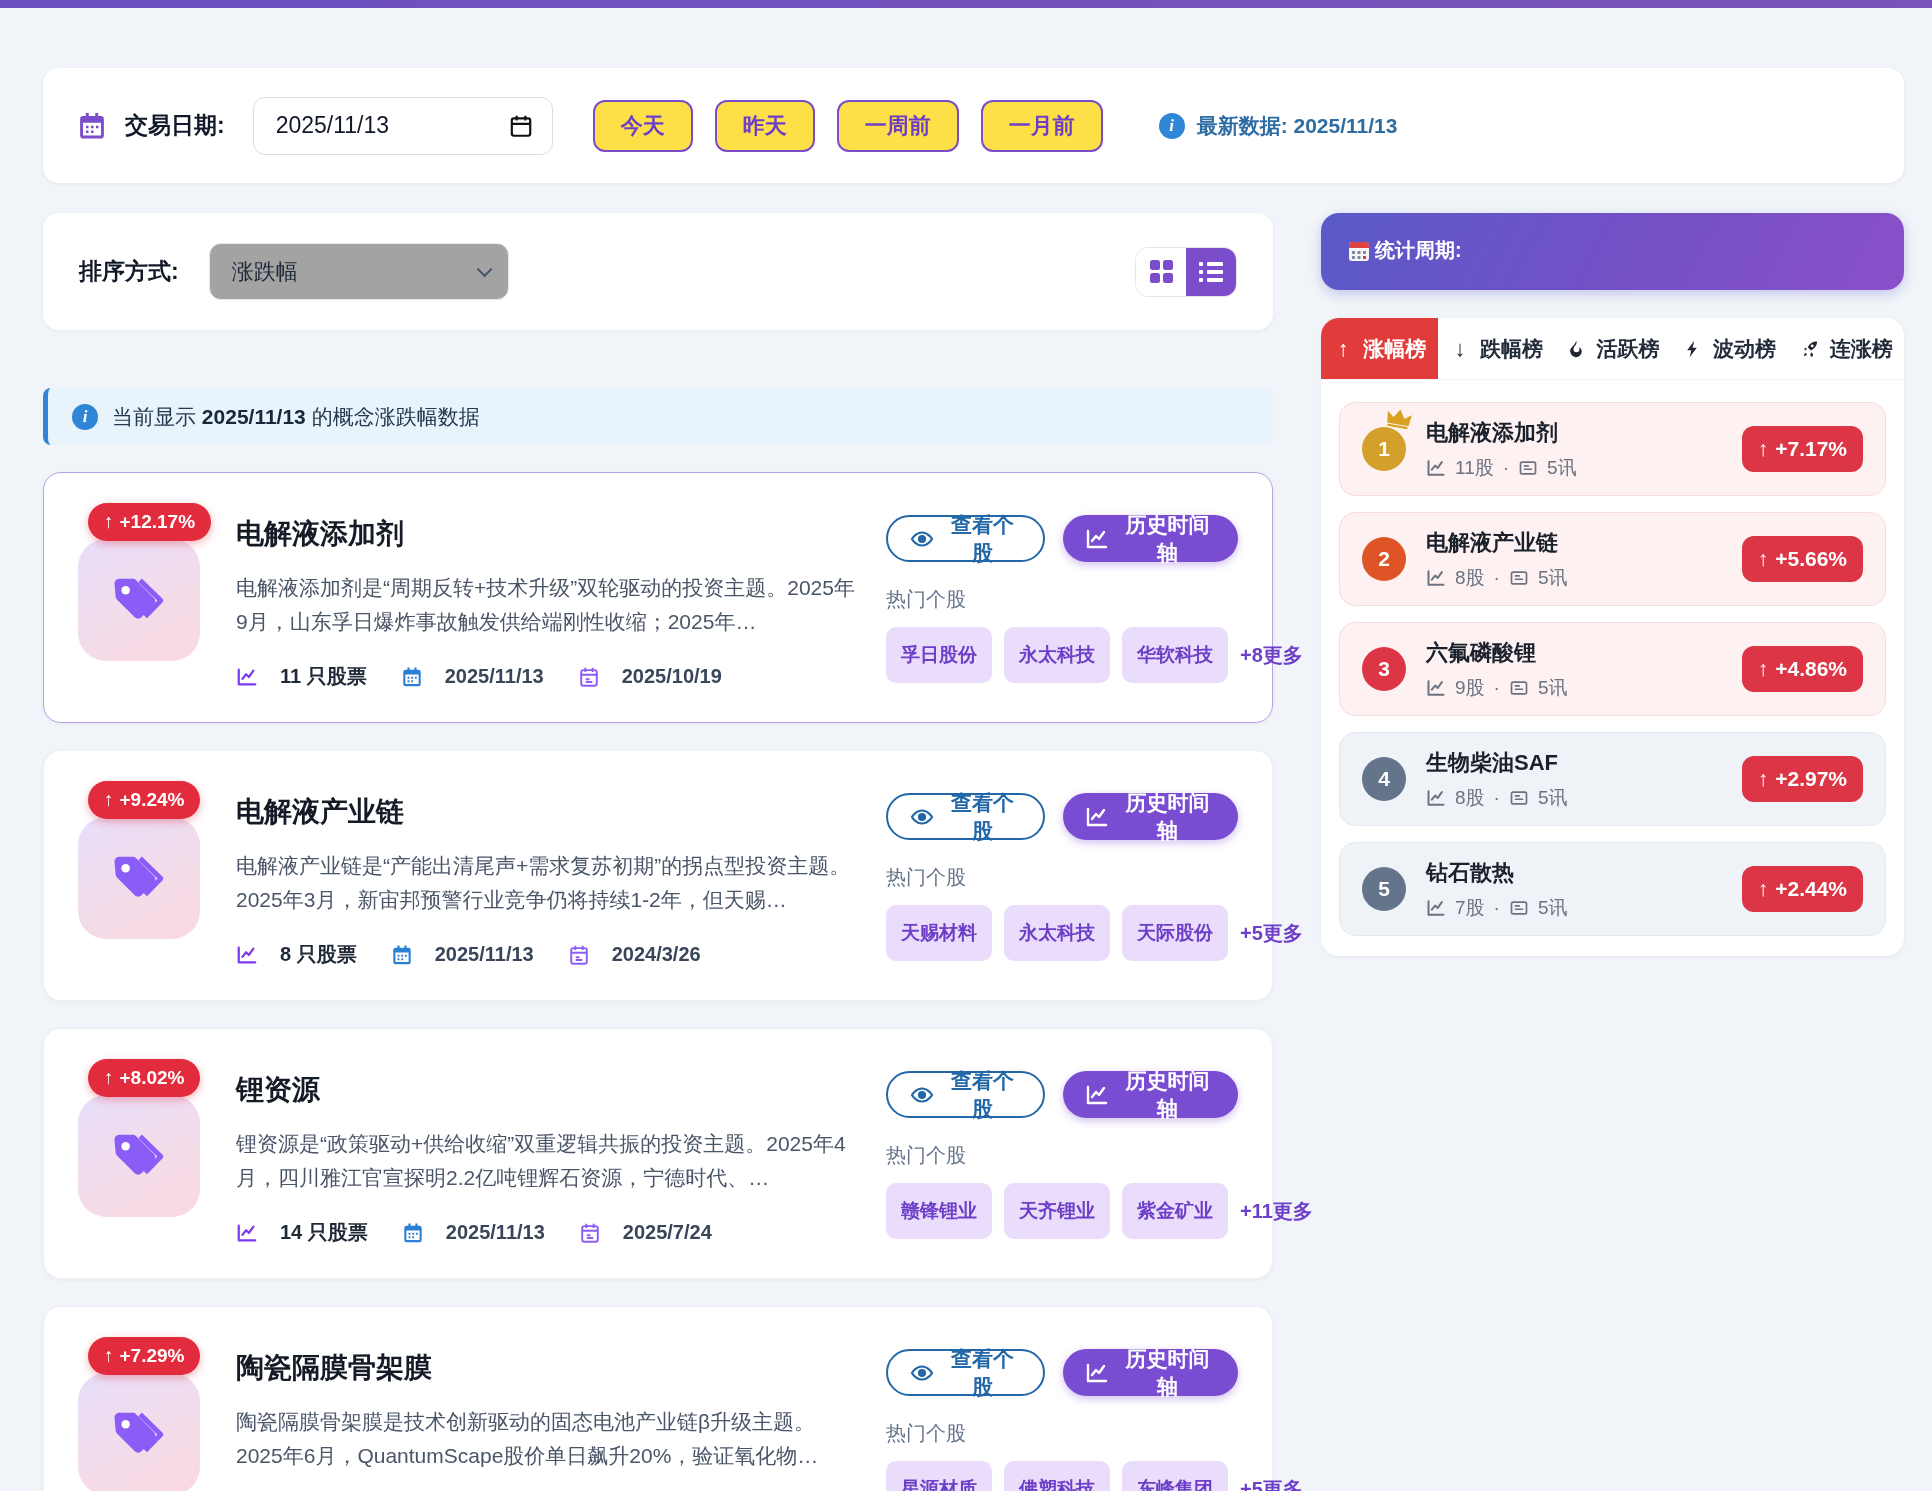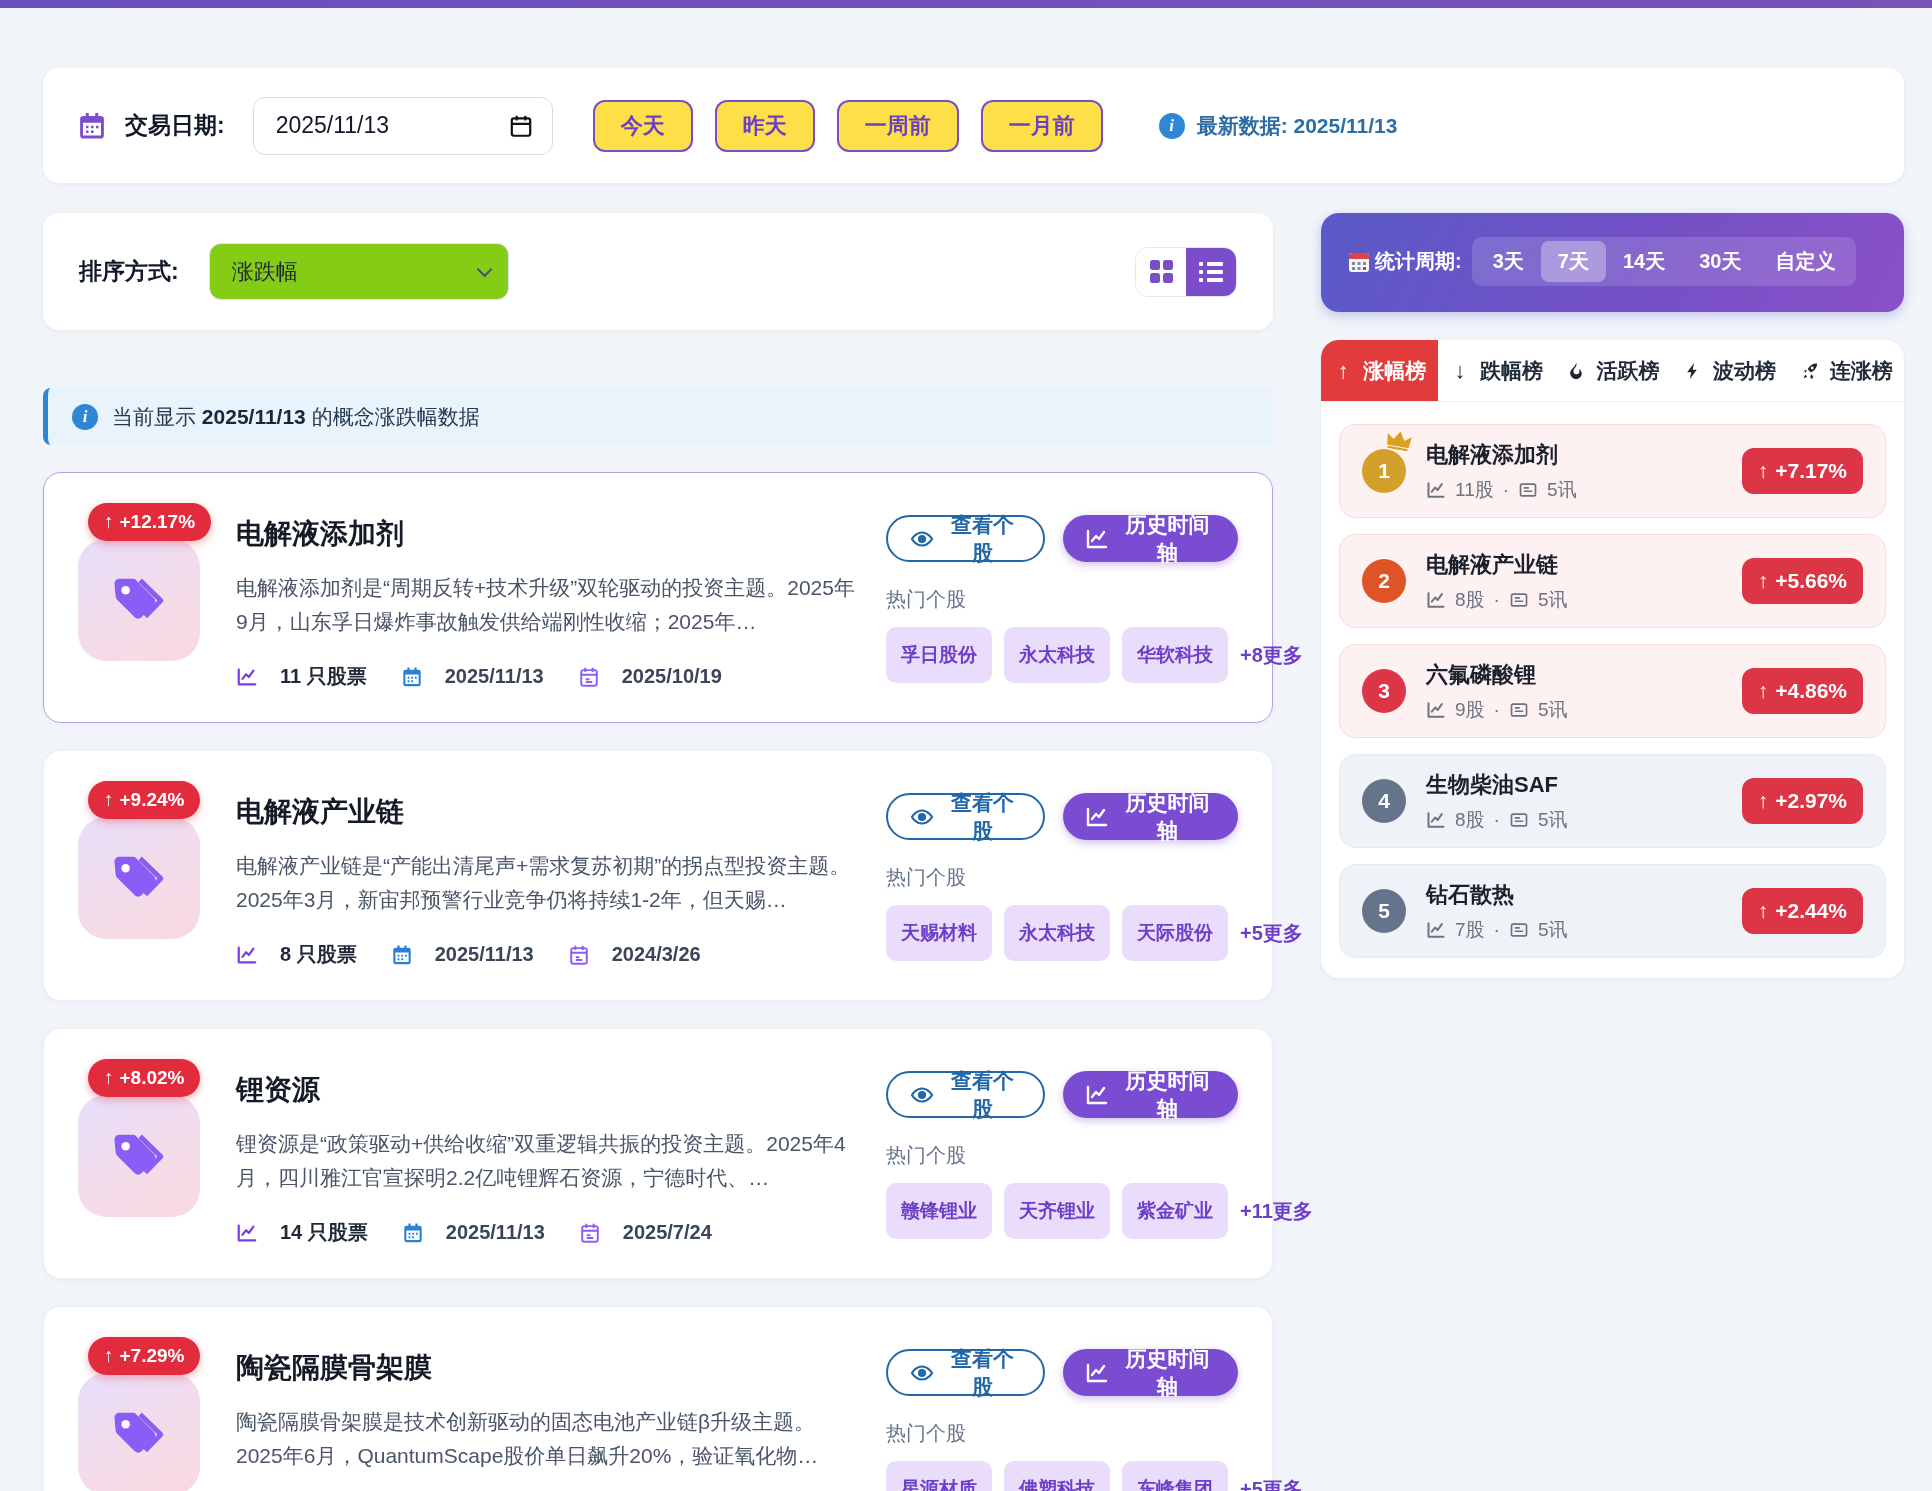--- a/index.html
+++ b/index.html
@@ -30,21 +30,21 @@
 
   
   .columns { display:flex; align-items:flex-start; gap:48px; }
   .main-col { flex:0 0 1230px; min-width:0; }
   .side-col { flex:0 0 583px; }
 
   
   .sort-card { display:flex; align-items:center; height:117px; padding:0 36px; }
   .sort-label { font-size:23px; font-weight:700; color:#111827; }
   .select { width:300px; height:57px; border:1px solid #e2e8f0; border-radius:12px; margin-left:30px;
-    display:flex; align-items:center; padding:0 20px 0 22px; font-size:22px; color:#1f2937; cursor:pointer; background:#84cc16; }
+    display:flex; align-items:center; padding:0 20px 0 22px; font-size:22px; color:#1f2937; cursor:pointer; background:#a3a3a3; }
   .select .sval { flex:1; }
   .chev { width:11px; height:11px; border-right:2.4px solid #475569; border-bottom:2.4px solid #475569;
     transform:rotate(45deg) translateY(-3px); }
   .sort-sp { flex:1; }
   .view-toggle { display:flex; border-radius:13px; overflow:hidden; border:1px solid #e5e7eb; }
   .vt-btn { width:50px; height:48px; display:flex; align-items:center; justify-content:center; cursor:pointer; background:#fff; border:none; }
   .vt-btn.active { background:#7c4dca; }
   .grid-ic { display:grid; grid-template-columns:10px 10px; grid-template-rows:10px 10px; gap:3px; }
   .grid-ic i { background:#7c4dca; border-radius:2.5px; }
   .list-ic { display:flex; flex-direction:column; gap:4px; }
@@ -506,27 +506,20 @@
                   <rect x="5" y="12" width="3" height="3"></rect>
                   <rect x="10.5" y="12" width="3" height="3"></rect>
                   <rect x="16" y="12" width="3" height="3"></rect>
                   <rect x="5" y="17" width="3" height="3"></rect>
                   <rect x="10.5" y="17" width="3" height="3"></rect>
                   <rect x="16" y="17" width="3" height="3" fill="#d23b3b"></rect>
                 </g>
               </svg>
           </span>
           <span class="period-label">统计周期:</span>
-          <div class="segmented" id="period-seg">
-              <button class="seg-btn">3天</button>
-              <button class="seg-btn active">7天</button>
-              <button class="seg-btn">14天</button>
-              <button class="seg-btn">30天</button>
-              <button class="seg-btn">自定义</button>
-            </div>
         </div>
       </section>
 
       <section class="ranking-card">
         <div class="tabs" id="rank-tabs">
             <div class="tab active">
               <span class="tab-ic">
                 <span>↑</span>
               </span>
               <span>涨幅榜</span>

